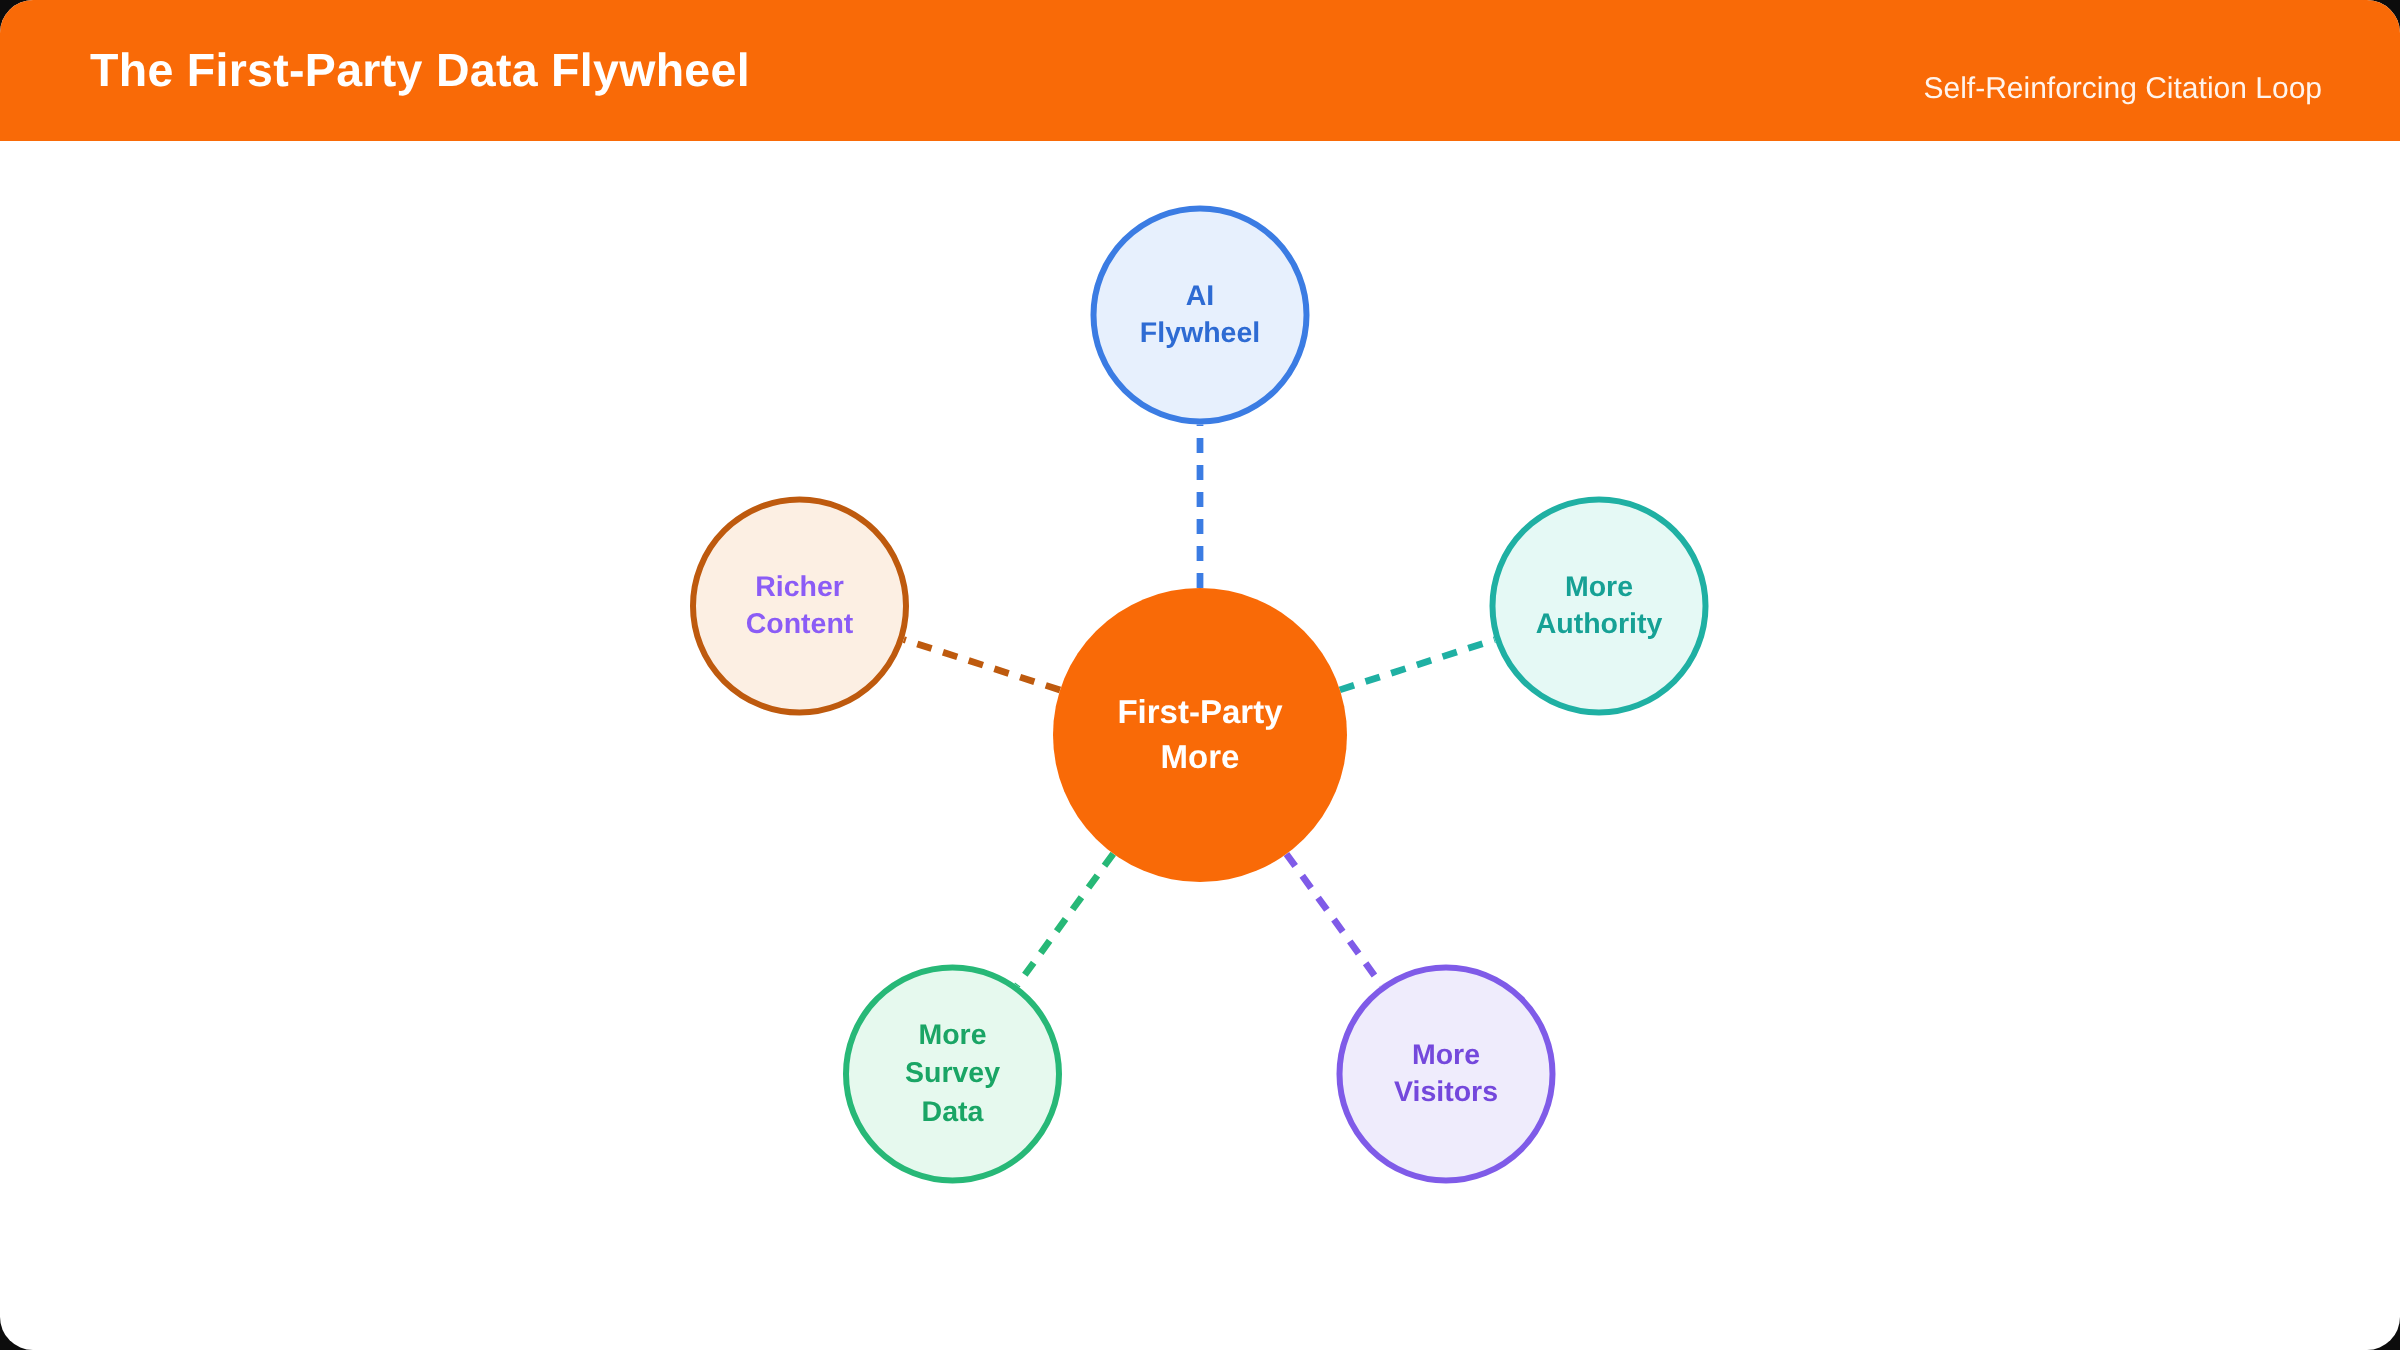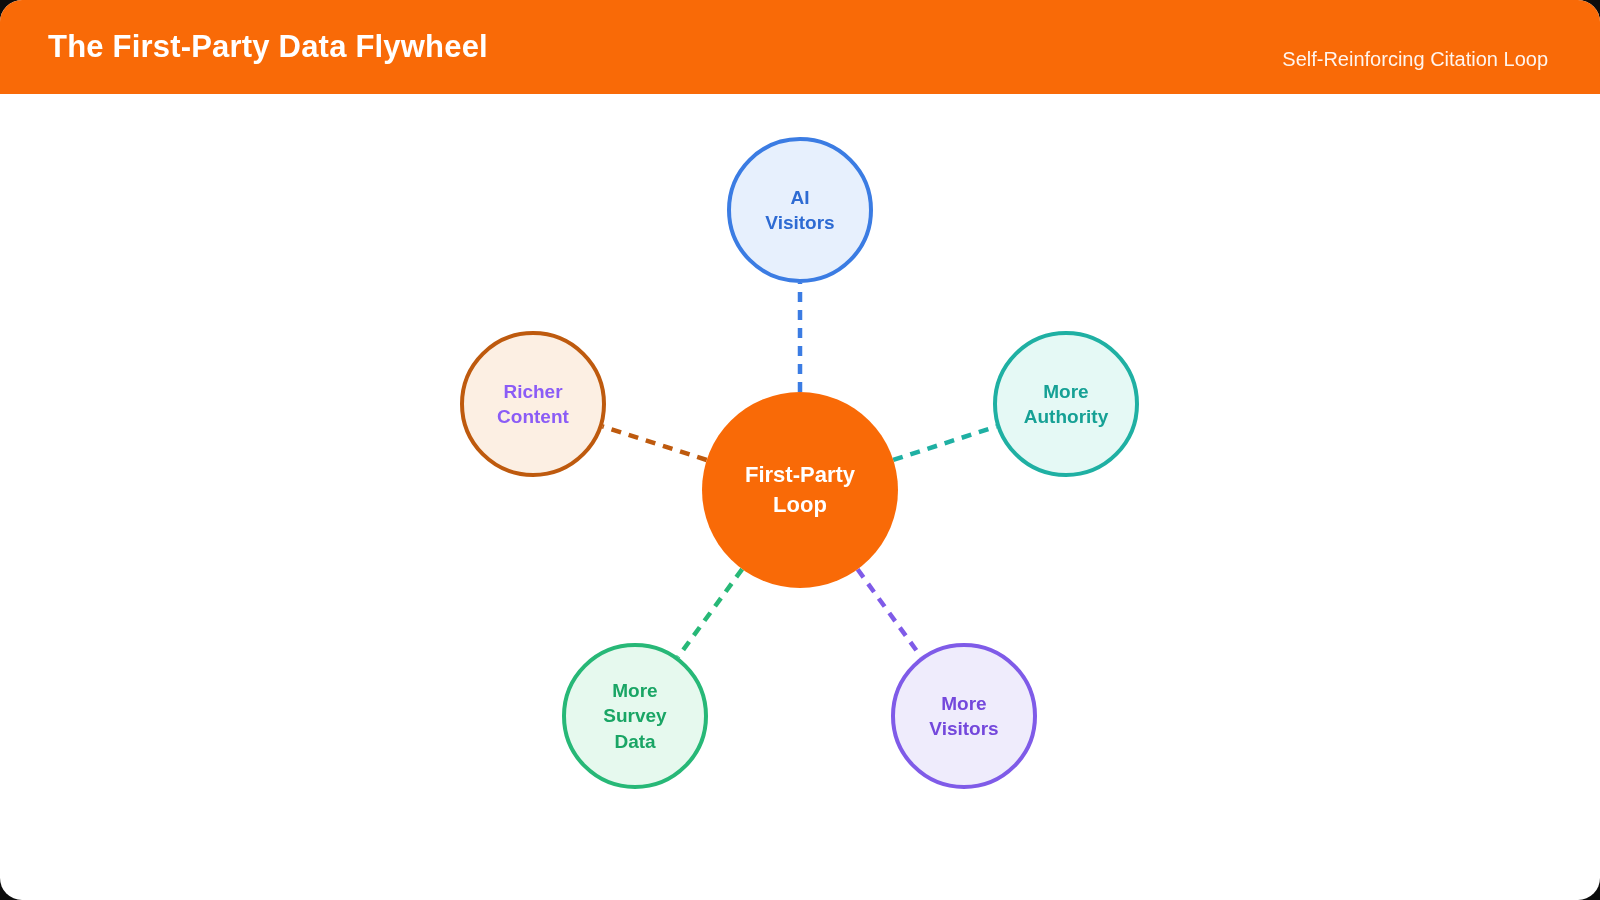--- a/index.html
+++ b/index.html
@@ -24,21 +24,21 @@
     left: 0; top: 0;
     width: 100%;
     height: 94px;
     display: flex;
     align-items: center;
     justify-content: space-between;
     box-sizing: border-box;
     padding: 0 52px 0 48px;
   }
   .header .title {
-    margin: 0;
+    margin: 12px;
     font-size: 31px;
     font-weight: bold;
     color: #ffffff;
     letter-spacing: 0.2px;
   }
   .header .subtitle {
     font-size: 20px;
     font-weight: normal;
     color: rgba(255,255,255,0.93);
     margin-top: 24px;
@@ -84,23 +84,23 @@
   <div class="diagram">
     <svg class="connector-layer" width="1600" height="900" viewBox="0 0 1600 900">
         <line x1="800.0" y1="392.0" x2="800.0" y2="283.0" stroke="#3B7CE3"></line>
         <line x1="893.2" y1="459.9" x2="996.5" y2="426.5" stroke="#1FB0A3"></line>
         <line x1="857.6" y1="569.3" x2="921.1" y2="656.9" stroke="#7F5BE8"></line>
         <line x1="742.2" y1="569.1" x2="678.0" y2="657.0" stroke="#27B877"></line>
         <line x1="706.7" y1="460.0" x2="602.5" y2="426.4" stroke="#BE5A0E"></line>
       </svg>
     <div>
         <div class="node center-node" style="left: 702px; top: 392px; height: 196px; width: 196px; background: rgb(249, 106, 7); color: rgb(255, 255, 255);"><span>First-Party
-Loop</span></div>
+More</span></div>
         <div class="node" style="left: 727px; top: 137px; height: 146px; width: 146px; background: rgb(231, 240, 253); border: 4.5px solid rgb(59, 124, 227); color: rgb(46, 107, 211);"><span>AI
-Visitors</span></div>
+Flywheel</span></div>
         <div class="node" style="left: 993px; top: 331px; height: 146px; width: 146px; background: rgb(229, 249, 245); border: 4.5px solid rgb(31, 176, 163); color: rgb(22, 161, 149);"><span>More
 Authority</span></div>
         <div class="node" style="left: 891px; top: 643px; height: 146px; width: 146px; background: rgb(239, 236, 252); border: 4.5px solid rgb(127, 91, 232); color: rgb(116, 72, 220);"><span>More
 Visitors</span></div>
         <div class="node" style="left: 562px; top: 643px; height: 146px; width: 146px; background: rgb(230, 249, 238); border: 4.5px solid rgb(39, 184, 119); color: rgb(26, 165, 101);"><span>More
 Survey
 Data</span></div>
         <div class="node" style="left: 460px; top: 331px; height: 146px; width: 146px; background: rgb(252, 239, 227); border: 4.5px solid rgb(190, 90, 14); color: #8b5cf6;"><span>Richer
 Content</span></div>
       </div>

